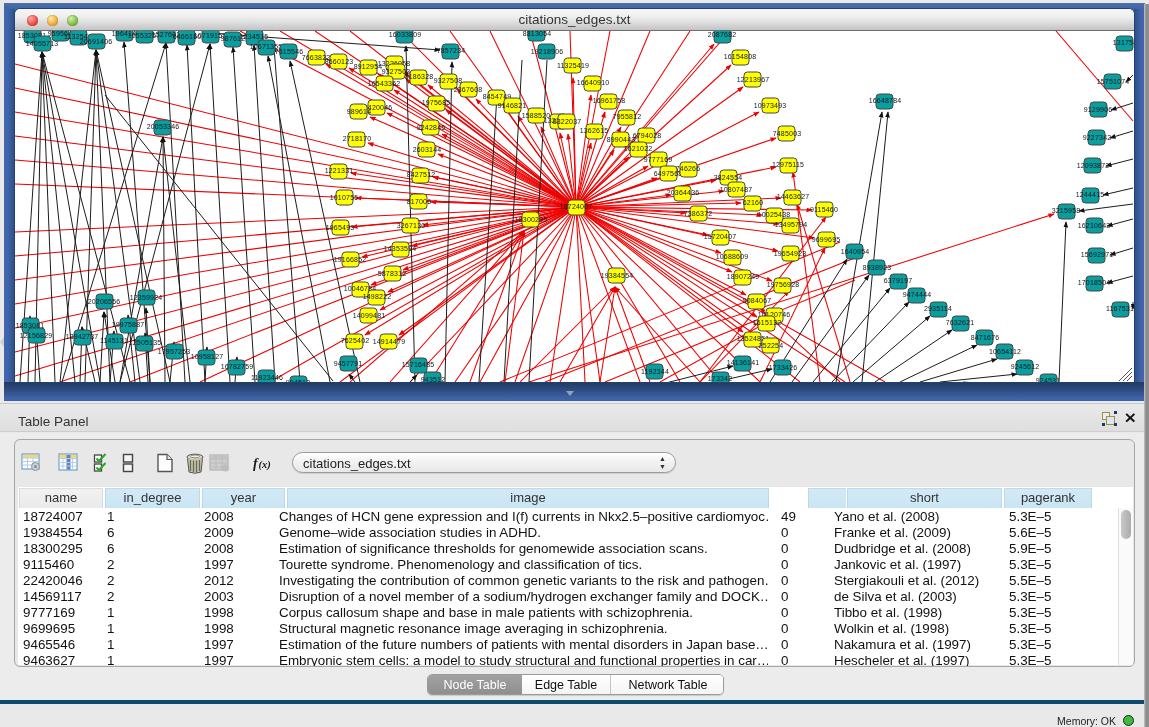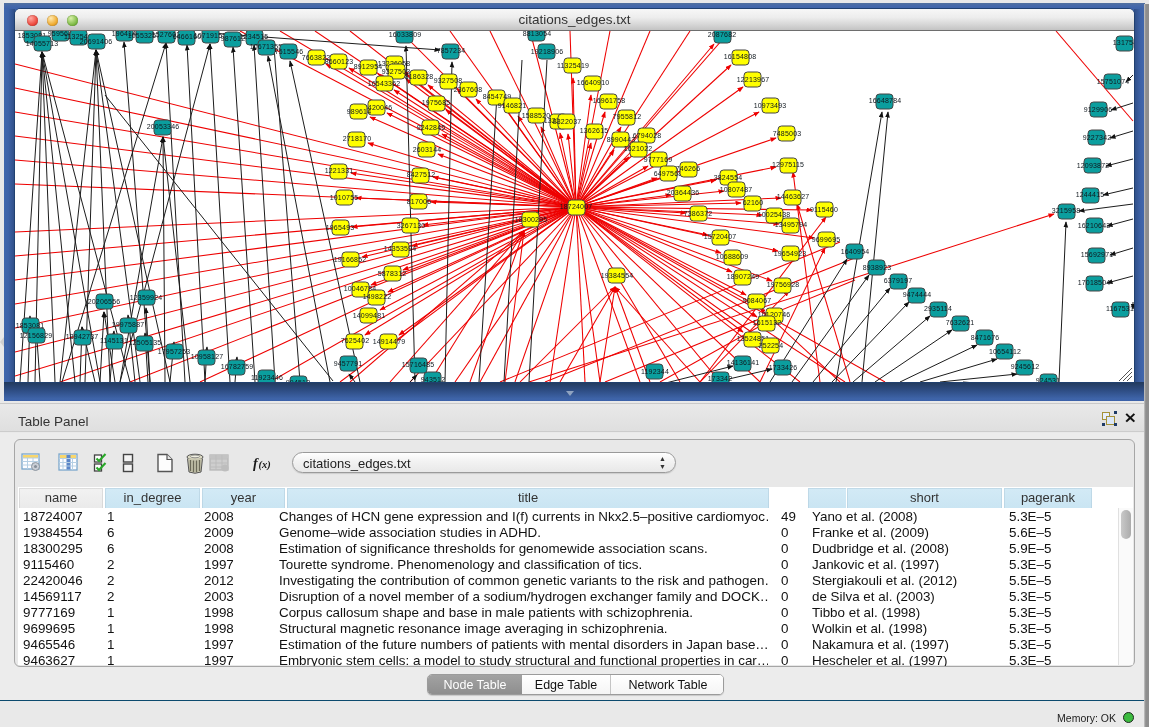--- a/index.html
+++ b/index.html
@@ -56,33 +56,33 @@
 #combo .arr { position:absolute; right:9px; top:2px; font-size:7px; color:#333; line-height:8px; }
 
 #thead { position:absolute; left:3px; top:47px; height:21px; width:1115px; background:#ffffff; }
 .th { position:absolute; top:0; height:38px; background:linear-gradient(180deg,#d3eaf6,#c2e1f0);
   border:1px solid #ffffff; border-bottom:1px solid #b9cdd8; font-size:13px; color:#333;
   text-align:center; line-height:20px; box-shadow:inset 0 0 0 1px rgba(140,170,190,0.25); }
 #tbl { position:absolute; left:3px; top:68px; width:1115px; height:157px; background:#ffffff; }
 .tr { position:relative; height:16px; font-size:13.4px; color:#111; white-space:nowrap; }
 .tr div { position:absolute; top:1px; }
 .c0 { left:5px; } .c1 { left:89px; } .c2 { left:186px; } .c3 { left:261px; width:489px; overflow:hidden; }
-.c4 { left:763px; } .c5 { left:794px; } .c6 { left:991px; }
+.c4 { left:763px; } .c5 { left:816px; } .c6 { left:991px; }
 #vscroll { position:absolute; right:1px; top:68px; width:15px; height:157px; background:#fafafa; border-left:1px solid #e0e0e0; }
 #vthumb { position:absolute; left:2px; top:2px; width:10px; height:29px; background:linear-gradient(90deg,#c9c9c9,#ababab); border-radius:5px; }
 
 #segs { position:absolute; left:427px; top:674px; width:297px; height:21px;
   border:1px solid #9b9b9b; border-radius:5px; overflow:hidden; background:#fff;
   box-shadow:0 1px 1px rgba(0,0,0,0.15); font-size:12.5px; }
 #segs div { position:absolute; top:0; height:34px; line-height:20px; text-align:center; }
 #seg1 { left:0; width:94px; background:linear-gradient(180deg,#a2a2a2,#7f7f7f); color:#fff; }
 #seg2 { left:94px; width:89px; color:#111; border-right:1px solid #c4c4c4; background:linear-gradient(180deg,#ffffff,#ededed); }
 #seg3 { left:183px; width:114px; color:#111; background:linear-gradient(180deg,#ffffff,#ededed); }
 #statusbar { position:absolute; left:0; top:700px; width:1149px; height:19px;
-  background:#e9e9e9; border-top:1px solid #0c4a6e; }
+  background:#e9e9e9; border-top:4px solid #0c4a6e; }
 #mem { position:absolute; right:33px; top:11px; font-size:10.5px; color:#222; }
 #memdot { position:absolute; right:15px; top:11px; width:11px; height:11px; border-radius:50%;
   background:#3cbb3f; border:1px solid #1e2a1e; }
 </style></head>
 <body>
 <div id="stage">
   <div id="bluepanel"></div>
     <div id="blueshade"></div>
     <div id="blueleft"></div>
     <div id="blueright"></div>
@@ -654,21 +654,21 @@
 <text x="6.5" y="15" font-family="Liberation Serif, serif" font-style="italic" font-weight="bold" font-size="10.5" fill="#1a1a1a">(x)</text>
 </svg>
       <div id="combo">
           <span class="txt">citations_edges.txt</span>
           <span class="arr">▲<br>▼</span>
         </div>
       <div id="thead">
         <div class="th" style="left:0px;width:86px;background:linear-gradient(180deg,#f2f2f2,#e4e4e4);box-shadow:inset 0 0 0 1px rgba(160,160,160,0.25);">name</div>
         <div class="th" style="left:86px;width:97px;">in_degree</div>
         <div class="th" style="left:183px;width:85px;">year</div>
-        <div class="th" style="left:268px;width:484px;">title</div>
+        <div class="th" style="left:268px;width:484px;">image</div>
         <div class="th" style="left:789px;width:76px;padding-left:30px;">△ out_de…</div>
         <div class="th" style="left:828px;width:157px;">short</div>
         <div class="th" style="left:985px;width:90px;">pagerank</div>
       </div>
       <div id="tbl">
 <div class="tr">
             <div class="c0">18724007</div>
             <div class="c1">1</div>
             <div class="c2">2008</div>
             <div class="c3">Changes of HCN gene expression and I(f) currents in Nkx2.5–positive cardiomyoc…</div>

